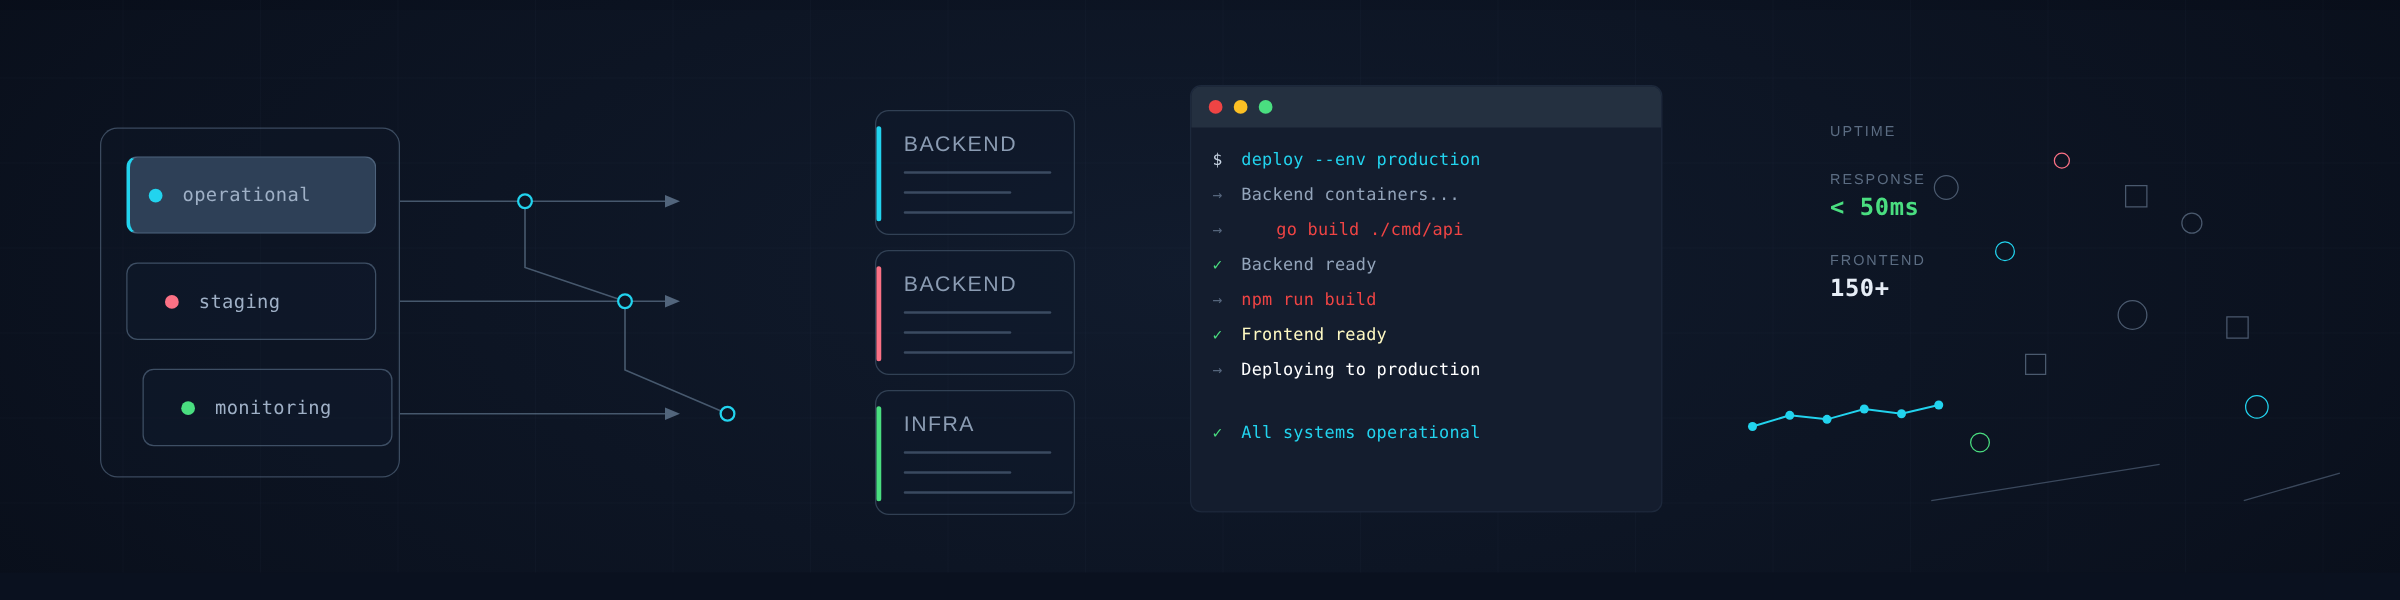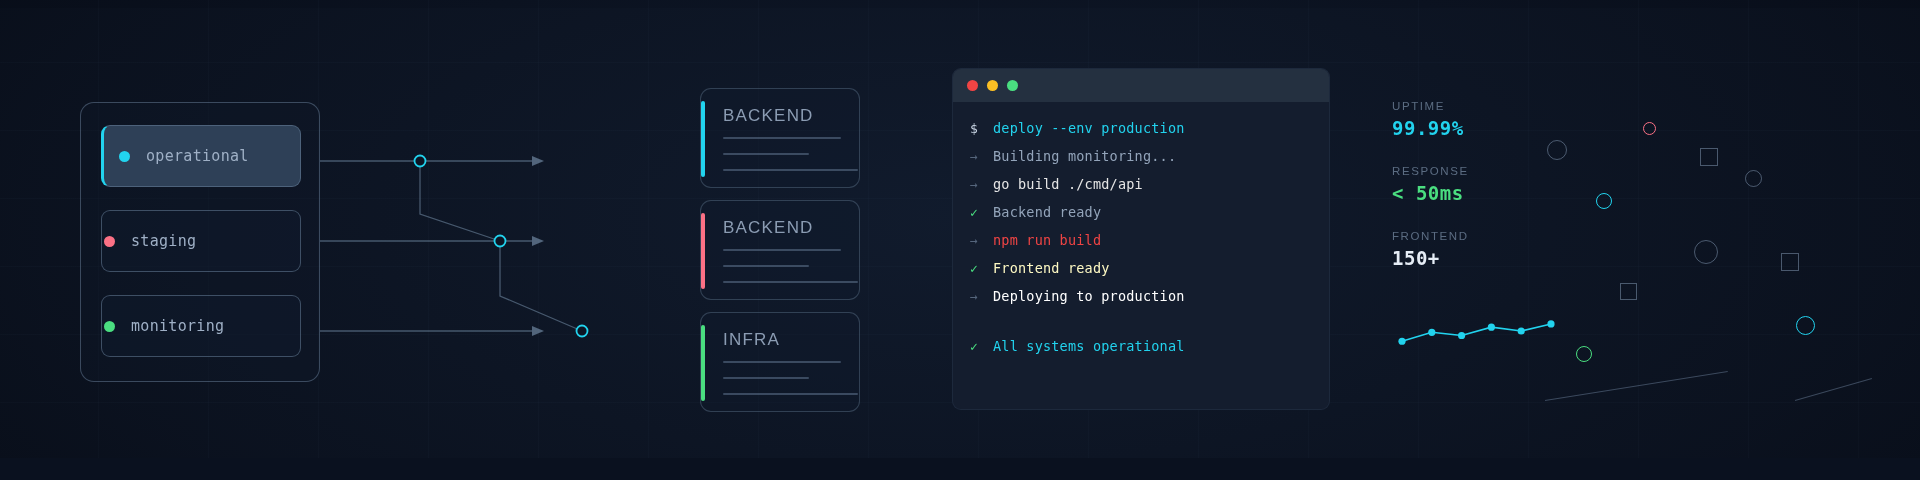--- a/index.html
+++ b/index.html
@@ -31,21 +31,21 @@
 
   
   #env-panel{
     position:absolute; left:80px; top:102px; width:240px; height:280px;
     border:1px solid rgba(150,180,210,.34); border-radius:14px;
     background:rgba(16,26,44,.30);
   }
   .env-item{
     position:absolute; left:20px; width:200px; height:62px;
     border:1px solid rgba(150,180,210,.36); border-radius:9px;
-    display:flex; align-items:center; padding-left:2px; gap:16px;
+    display:flex; align-items:center; padding-left:30px; gap:16px;
     background:rgba(18,29,48,.35);
   }
   .env-item.active{
     background:#2e4057; border-color:rgba(150,180,210,.30);
     border-left:3px solid #22d3ee; padding-left:15px;
   }
   .env-dot{width:11px;height:11px;border-radius:50%;flex:none;}
   .env-label{font-size:15px;color:#9fb0c6;letter-spacing:.3px;}
 
   
@@ -68,21 +68,21 @@
     border:1px solid rgba(120,150,190,.10);
   }
   #term-header{height:33px;background:#243040;display:flex;align-items:center;gap:9px;padding-left:14px;}
   .tl{width:11px;height:11px;border-radius:50%;}
   #term-body{padding:18px 0 0 17px;}
   .term-line{display:flex;align-items:baseline;gap:10px;height:28px;font-size:13.5px;letter-spacing:.2px;}
   .term-mark{width:13px;flex:none;text-align:left;font-size:13px;}
   .term-spacer{height:22px;}
 
   
-  #stats{position:absolute;left:1392px;top:100px;width:230px;}
+  #stats{position:absolute;left:1464px;top:100px;width:230px;}
   .stat-label{font-size:11.5px;letter-spacing:1.6px;color:#5b6c82;font-family:"Liberation Sans",sans-serif;}
   .stat-value{font-size:19px;font-weight:bold;margin-top:5px;letter-spacing:.5px;}
   .stat-block{margin-bottom:26px;}
 </style>
 </head>
 <body>
 
 <div id="bg-topbar"></div>
 <div id="bg-grid"></div>
 <div id="bg-vignette"></div>
@@ -103,21 +103,21 @@
 
 <div id="env-panel">
     <div class="env-item active" style="top: 22px;">
       <span class="env-dot" style="background: rgb(34, 211, 238);"></span>
       <span class="env-label">operational</span>
     </div>
     <div class="env-item" style="top: 107px;">
       <span class="env-dot" style="background: rgb(251, 113, 133);"></span>
       <span class="env-label">staging</span>
     </div>
-    <div class="env-item" style="top: 192px;">
+    <div class="env-item" style="top: 192px; margin-left: 13px;">
       <span class="env-dot" style="background: rgb(74, 222, 128);"></span>
       <span class="env-label">monitoring</span>
     </div>
   </div>
 
 <svg id="flow" viewBox="0 0 340 260">
   <g id="flow-lines" stroke="rgba(150,180,210,.42)" stroke-width="1.3" fill="none">
     <line x1="0" y1="65" x2="212" y2="65"></line>
     <line x1="0" y1="145" x2="212" y2="145"></line>
     <line x1="0" y1="235" x2="212" y2="235"></line>
@@ -166,25 +166,25 @@
       <span class="tl" style="background: rgb(251, 191, 36);"></span>
       <span class="tl" style="background: rgb(74, 222, 128);"></span>
     </div>
   <div id="term-body">
       <div class="term-line">
         <span class="term-mark" style="color: rgb(200, 212, 227);">$</span>
         <span style="color: rgb(34, 211, 238);">deploy --env production</span>
       </div>
       <div class="term-line">
         <span class="term-mark" style="color: rgb(85, 101, 124);">→</span>
-        <span style="color: rgb(147, 164, 186);">Building monitoring...</span>
-      </div>
-      <div class="term-line">
-        <span class="term-mark" style="color: rgb(85, 101, 124);">→</span>
-        <span style="color: #e5e5e5;">go build ./cmd/api</span>
+        <span style="color: rgb(147, 164, 186);">Backend containers...</span>
+      </div>
+      <div class="term-line">
+        <span class="term-mark" style="color: rgb(85, 101, 124);">→</span>
+        <span style="color: #ef4444; margin-left: 28px;">go build ./cmd/api</span>
       </div>
       <div class="term-line">
         <span class="term-mark" style="color: rgb(74, 222, 128);">✓</span>
         <span style="color: rgb(147, 164, 186);">Backend ready</span>
       </div>
       <div class="term-line">
         <span class="term-mark" style="color: rgb(85, 101, 124);">→</span>
         <span style="color: #ef4444;">npm run build</span>
       </div>
       <div class="term-line">
@@ -199,21 +199,20 @@
       <div class="term-line">
         <span class="term-mark" style="color: rgb(74, 222, 128);">✓</span>
         <span style="color: rgb(34, 211, 238);">All systems operational</span>
       </div>
     </div>
 </div>
 
 <div id="stats">
     <div class="stat-block">
       <div class="stat-label">UPTIME</div>
-      <div class="stat-value" style="color: rgb(34, 211, 238);">99.99%</div>
     </div>
     <div class="stat-block">
       <div class="stat-label">RESPONSE</div>
       <div class="stat-value" style="color: rgb(74, 222, 128);">&lt; 50ms</div>
     </div>
     <div class="stat-block">
       <div class="stat-label">FRONTEND</div>
       <div class="stat-value" style="color: rgb(230, 237, 246);">150+</div>
     </div>
   </div>

